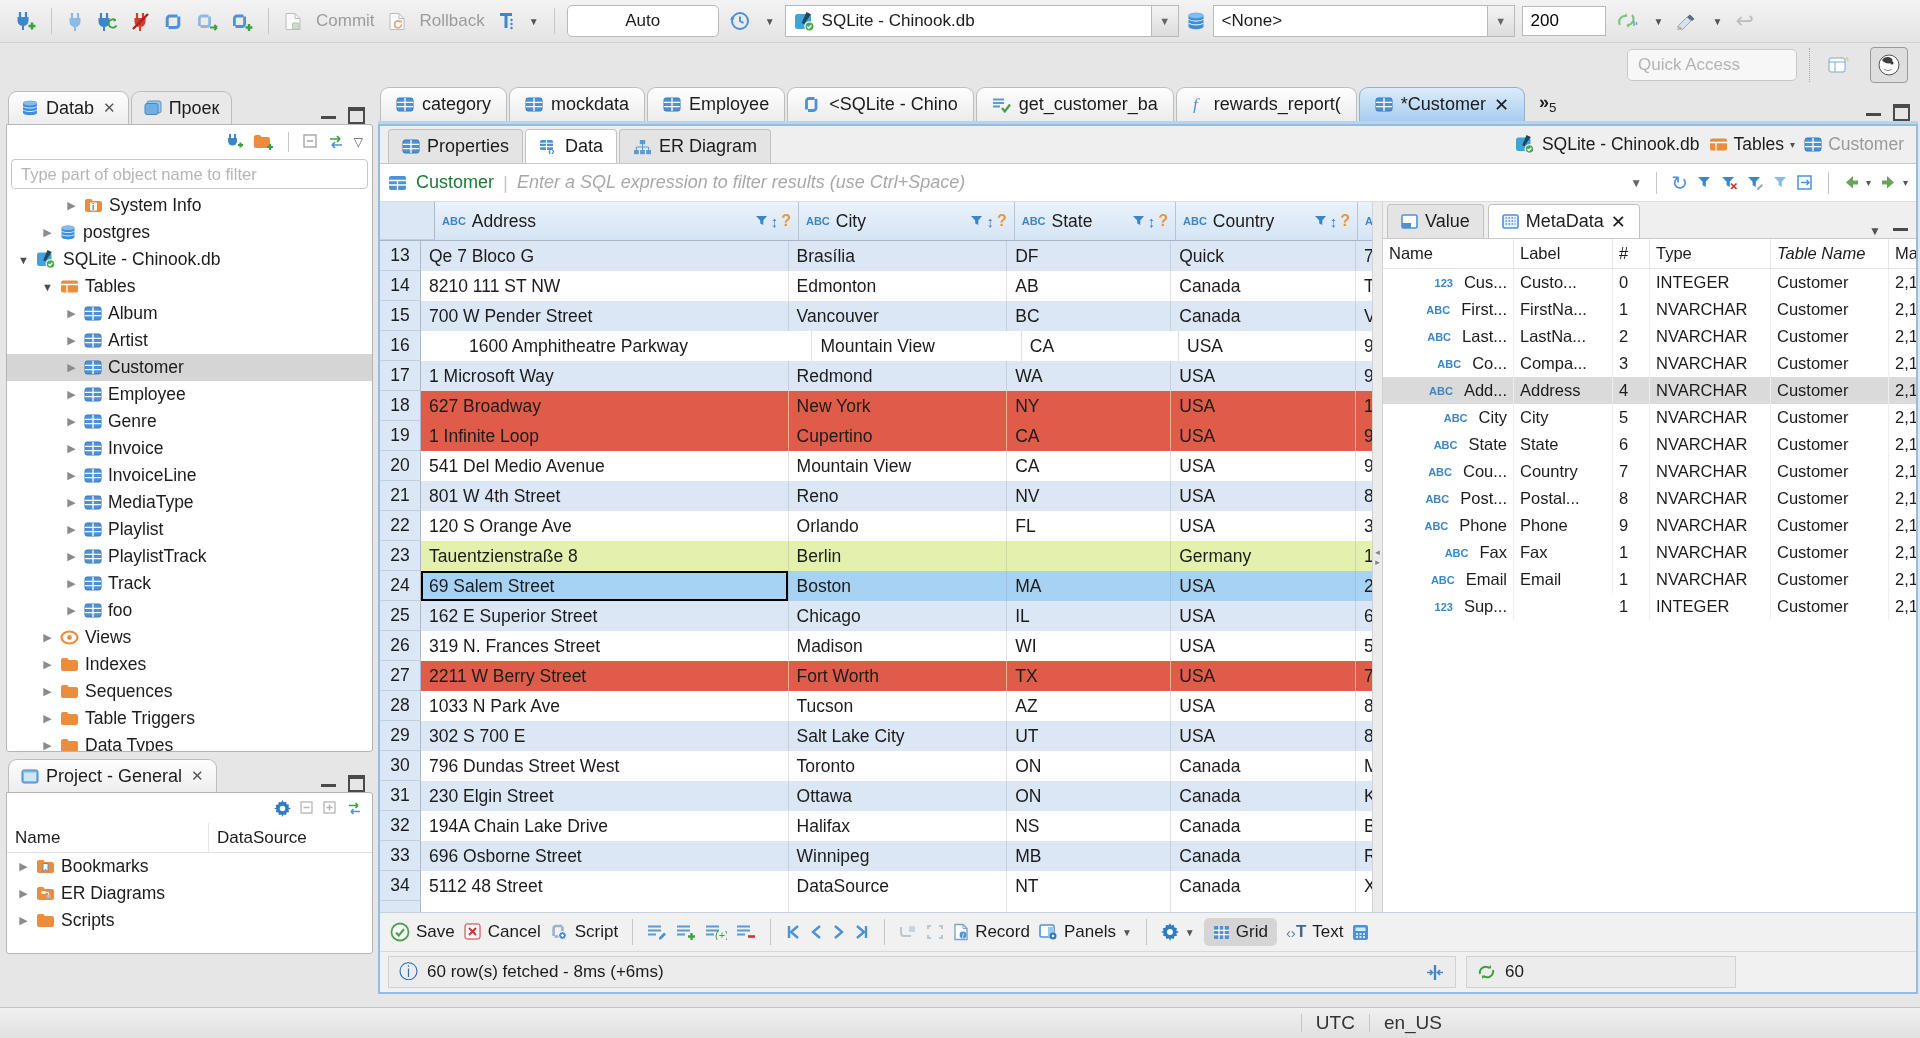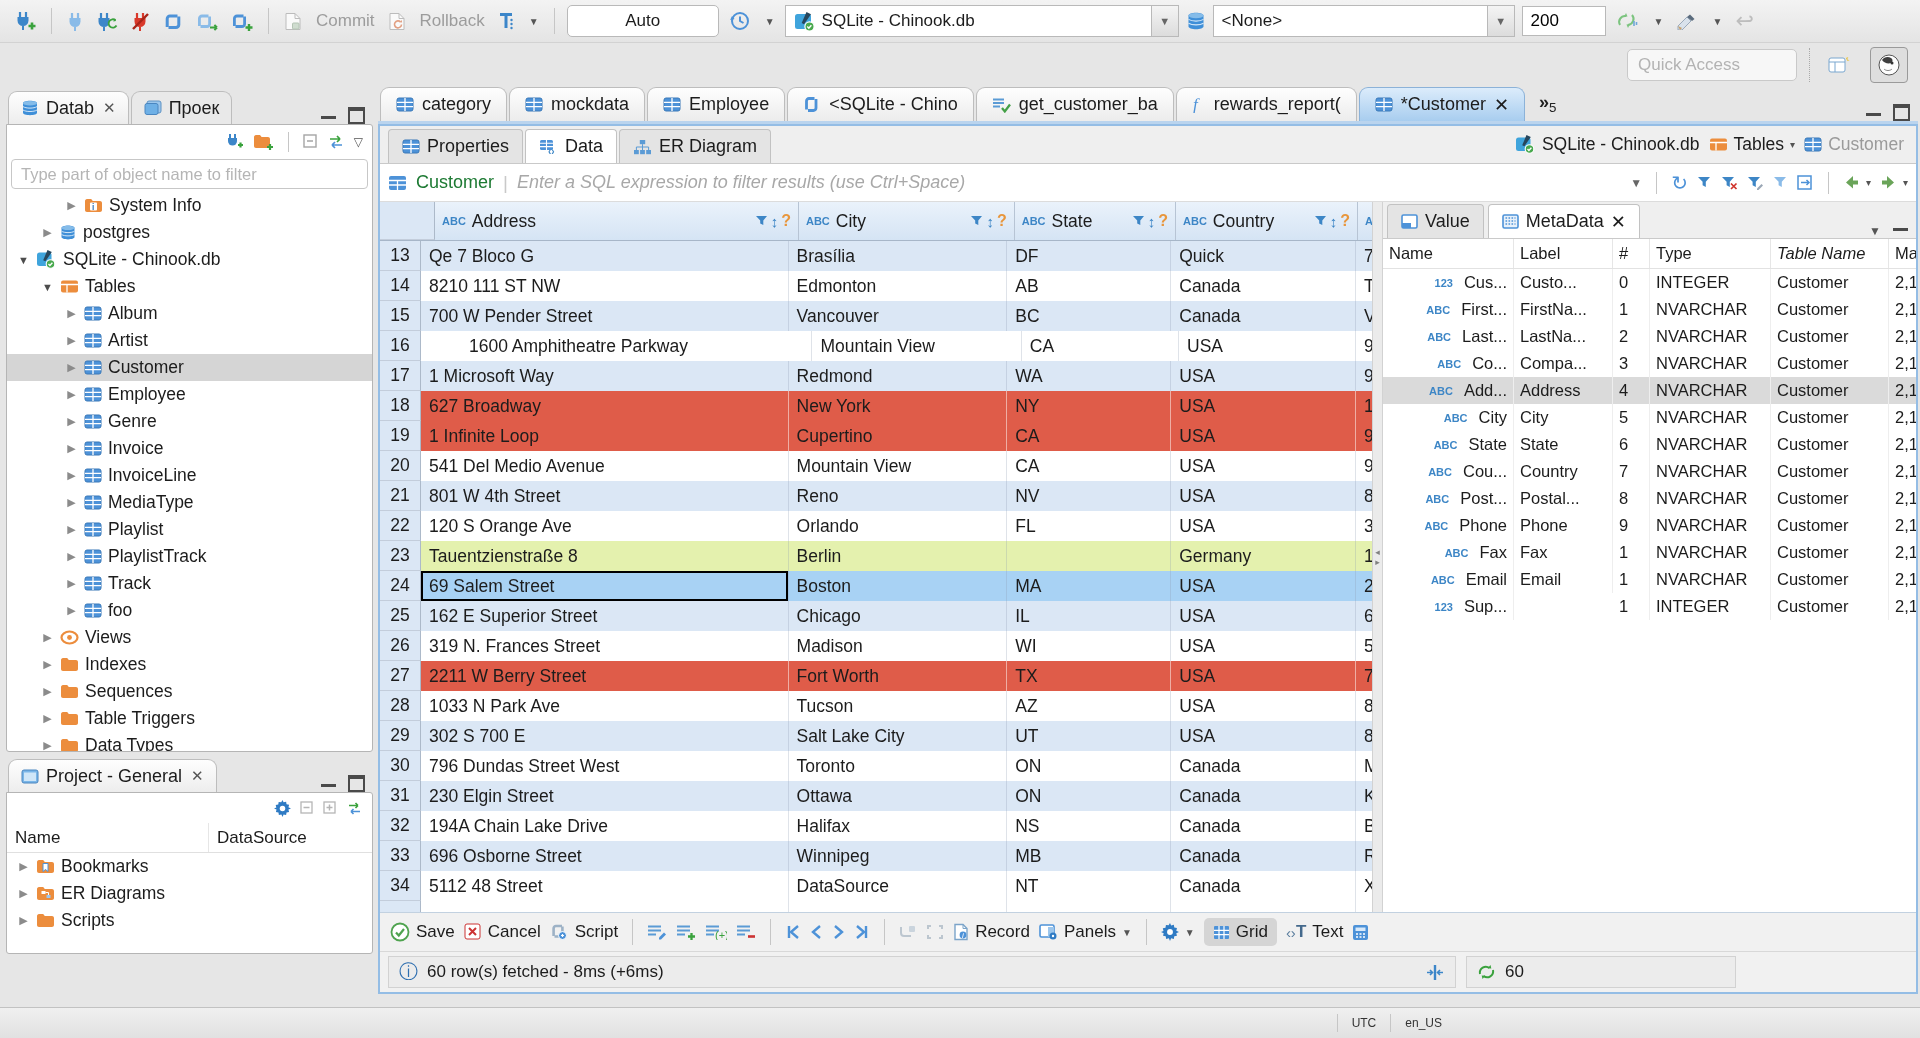--- a/index.html
+++ b/index.html
@@ -121,21 +121,21 @@
   .rtoolbar{height:38px;background:#f1f1f1;border-top:1px solid #c2d1e0;display:flex;align-items:center;
     padding:0 10px;gap:9px;font-size:17px;flex:none;}
   .ritem{display:flex;align-items:center;gap:6px;flex:none;}
   .gridbtn{background:#d5d5d5;border-radius:5px;padding:4px 9px;display:flex;align-items:center;gap:6px;}
   .rstatus{height:40px;background:#f1f1f1;border-top:1px solid #d8d8d8;display:flex;align-items:center;
     gap:10px;padding:0 8px;font-size:17px;flex:none;}
   .statusbox{height:30px;background:#ececec;border:1px solid #d2d2d2;display:flex;align-items:center;
     padding:0 10px;gap:9px;}
   
   .statusbar{position:absolute;left:0;right:0;bottom:0;height:30px;background:linear-gradient(#f0f0f0,#e1e1e1);
-    border-top:1px solid #c2c2c2;display:flex;align-items:center;font-size:12px;color:#333;margin-top:44px;}
+    border-top:1px solid #c2c2c2;display:flex;align-items:center;font-size:19px;color:#333;margin-top:44px;}
   .sbsep{width:1px;height:18px;background:#c6c6c6;margin:0 14px;}
   .circle-i{color:#2f6fb0;font-size:19px;}
 </style>
 </head>
 <body>
 
 <div id="window">
 
   <div class="tb">
     <span class="tbtn">

